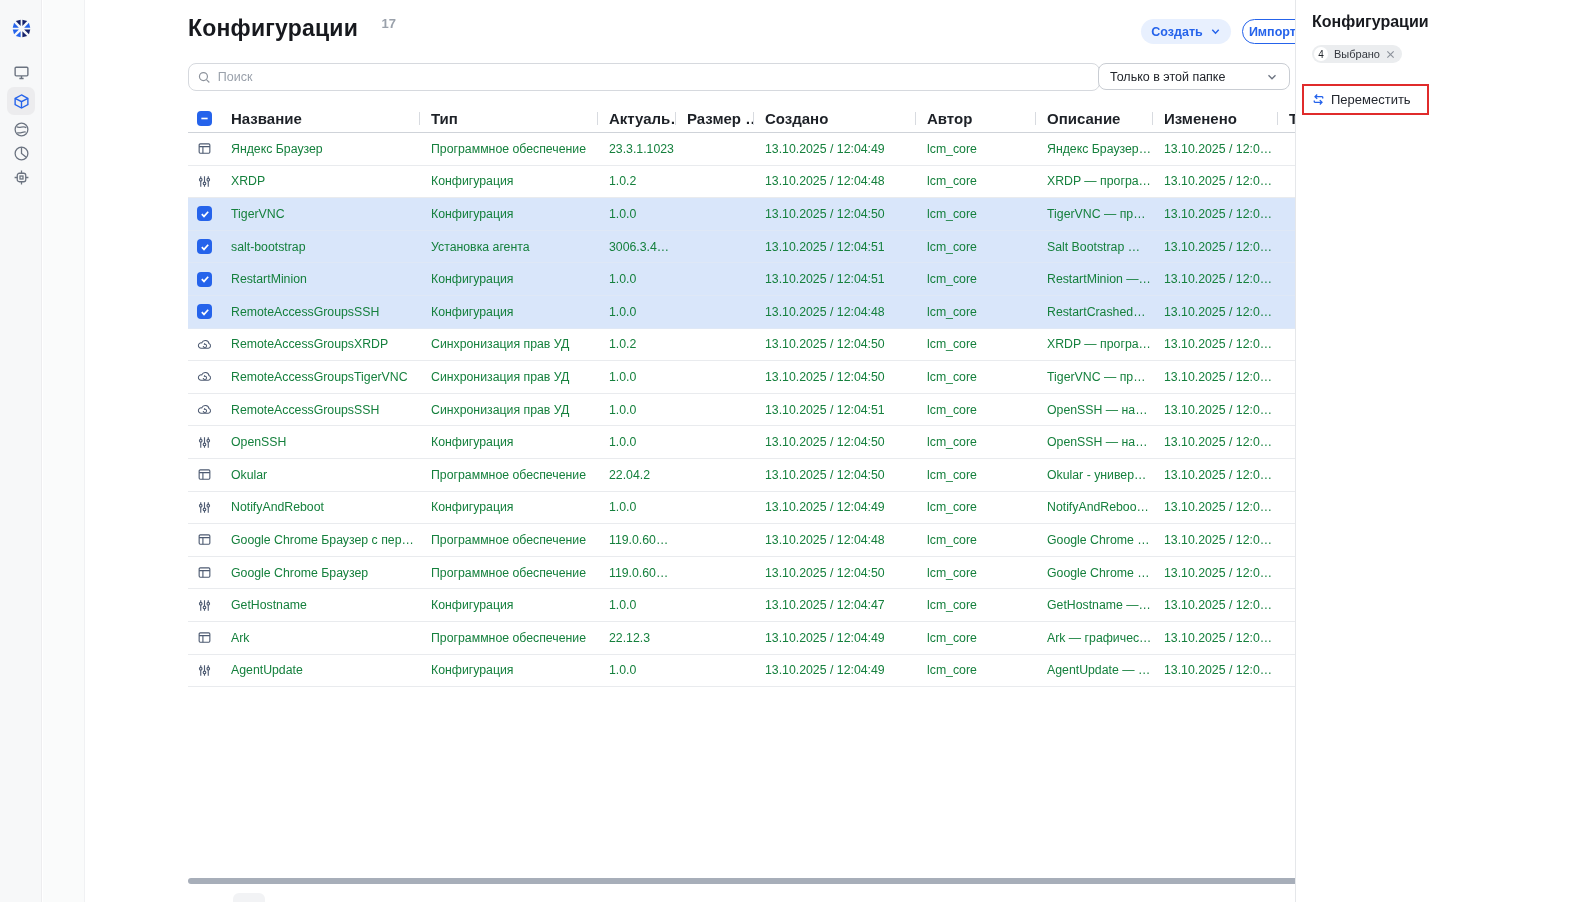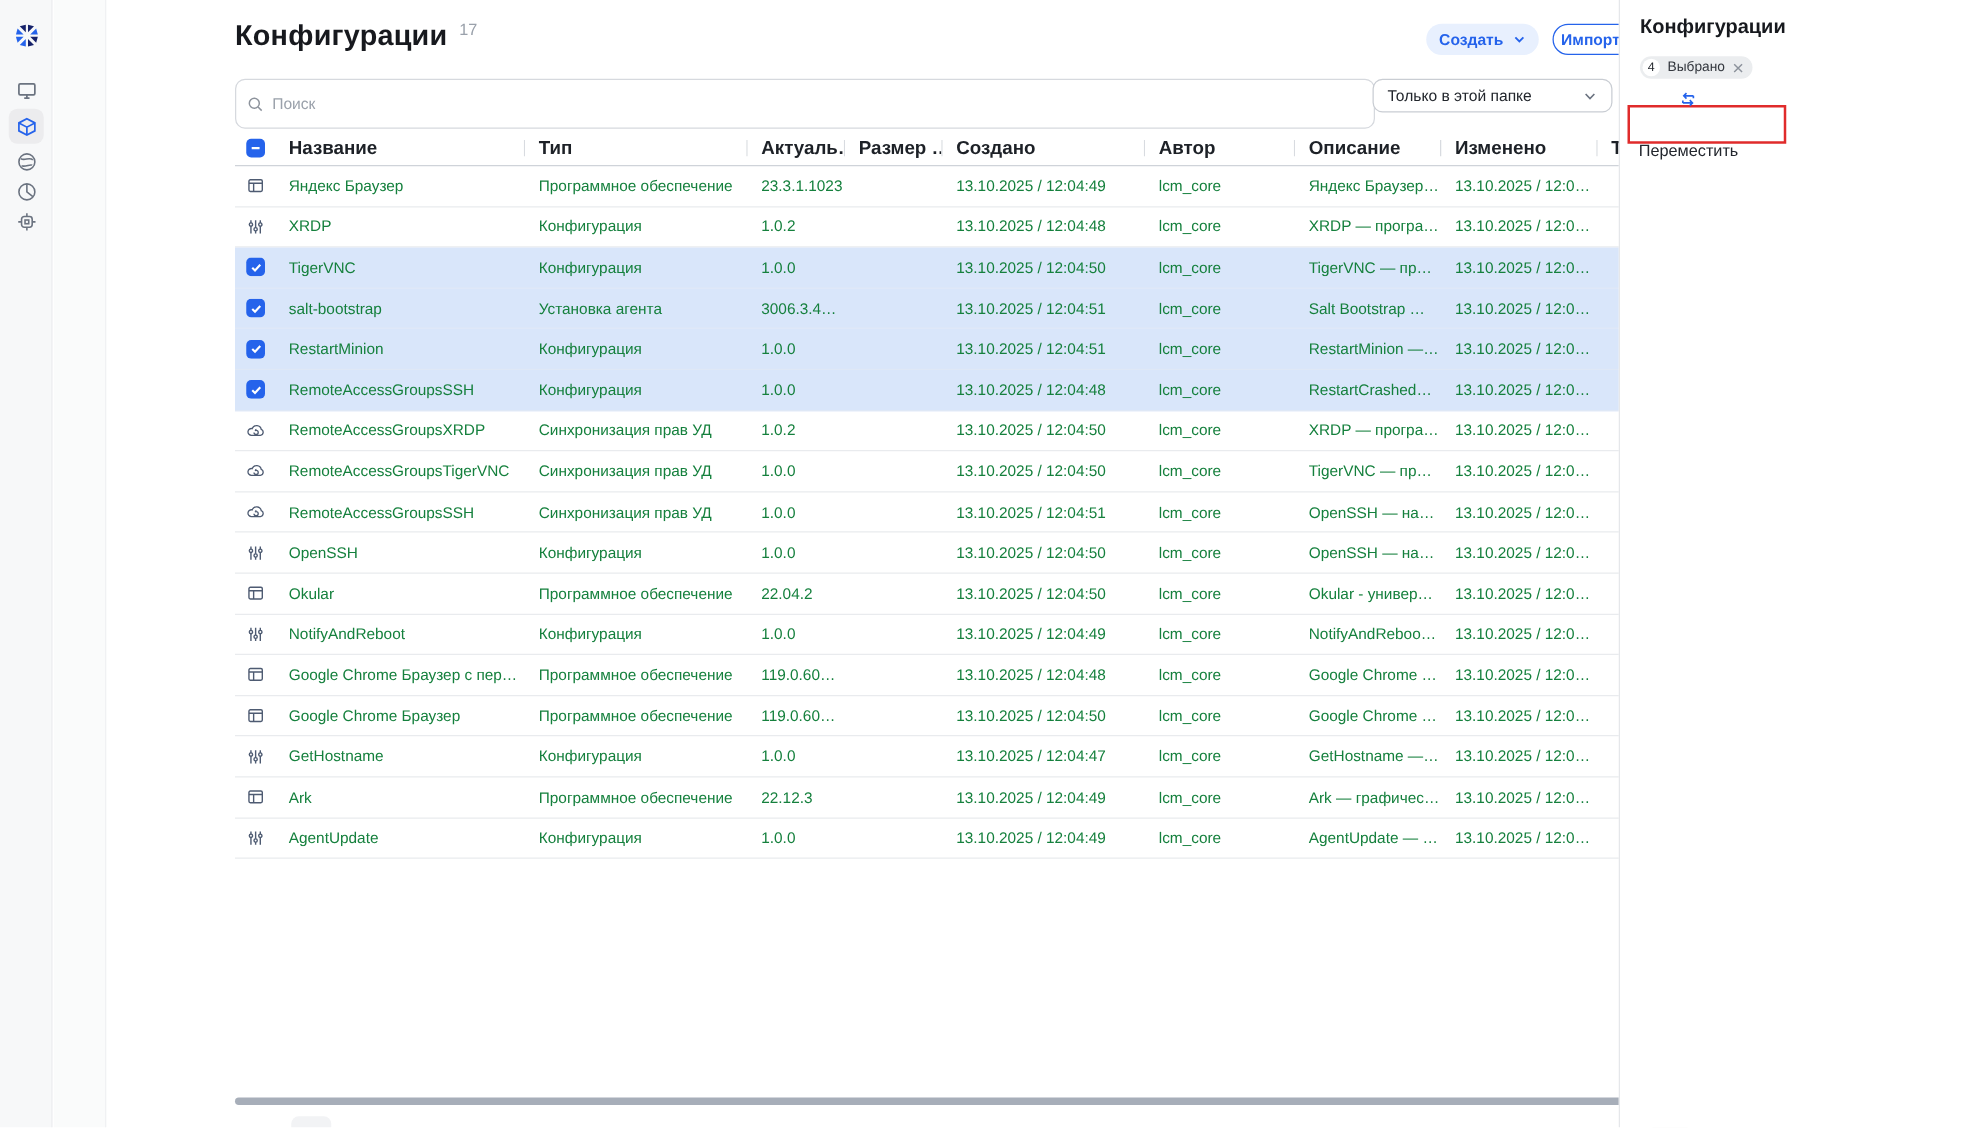--- a/index.html
+++ b/index.html
@@ -15,29 +15,29 @@
   .rail-btn.active svg { stroke:#2563eb; }
 
   
   .strip { position:absolute; left:43px; top:0; width:42px; height:902px; background:#fafbfb; border-right:1px solid #f0f1f3; z-index:2; }
   .vtab { position:absolute; left:56px; top:91px; transform:rotate(-90deg); transform-origin:0 0; font-size:12px; color:#565d68; white-space:nowrap; letter-spacing:.3px; }
 
   
   .main { position:absolute; left:85px; top:0; width:1210px; height:902px; background:#fff; }
   .page-title-row { position:absolute; left:103px; top:15px; }
   .page-title { font-size:23px; font-weight:700; color:#17191e; letter-spacing:.2px; display:inline; }
-  .page-count { font-size:13px; color:#9aa1ab; font-weight:400; vertical-align:top; position:relative; top:1px; margin-left:5px; }
+  .page-count { font-size:13px; color:#9aa1ab; font-weight:700; vertical-align:top; position:relative; top:1px; margin-left:19px; }
 
   .btn { display:inline-flex; align-items:center; justify-content:center; gap:7px; height:25px; border-radius:14px; font-size:12.5px; font-weight:700; color:#2563eb; cursor:pointer; }
   .btn-create { position:absolute; left:1056px; top:19px; width:90px; background:#e8f0fe; }
   .btn-import { position:absolute; left:1157px; top:19px; width:112px; background:#fff; border:1px solid #2563eb; }
 
   
   .search-wrap { position:absolute; left:103px; top:63px; width:1102px; height:27px; }
-  .search-box { position:absolute; left:0; top:0; width:912px; height:40px; border:1px solid #d6d9de; border-radius:8px; display:flex; align-items:center; padding:0 9px; background:#fff; }
+  .search-box { position:absolute; left:0; top:0; width:912px; height:28px; border:1px solid #d6d9de; border-radius:8px; display:flex; align-items:center; padding:0 9px; background:#fff; }
   .search-box input { border:none; outline:none; font-size:12.5px; color:#22262c; width:100%; margin-left:7px; font-family:"Liberation Sans",sans-serif; }
   .search-box input::placeholder { color:#9aa1ab; }
   .scope-select { position:absolute; left:910px; top:0; width:192px; height:27px; border:1px solid #c9cdd3; border-radius:8px; background:#fff; display:flex; align-items:center; justify-content:space-between; padding:0 11px; font-size:12.5px; color:#22262c; cursor:pointer; }
   .tool-btn { position:absolute; top:63px; width:24px; height:26px; border-radius:7px; background:#f1f2f4; display:flex; align-items:center; justify-content:center; cursor:pointer; }
   .tool-btn svg { stroke:#3c424b; }
 
   
   .table { position:absolute; left:103px; top:105px; width:1162px; }
   .trow, .thead { display:grid; grid-template-columns:31px 200px 178px 78px 78px 162px 120px 117px 125px 73px; align-items:center; }
   .thead { height:28px; border-bottom:1px solid #cfd3d9; font-size:15px; font-weight:700; color:#1d2127; }
@@ -57,21 +57,21 @@
   .cut-pill.left { left:148px; width:32px; }
   .cut-pill.right { left:1237px; width:28px; background:#f4f5f6; }
 
   
   .panel { position:absolute; left:1295px; top:0; width:289px; height:902px; background:#fff; border-left:1px solid #e5e7ea; }
   .panel-title { position:absolute; left:16px; top:13px; font-size:16px; font-weight:700; color:#17191e; }
   .sel-pill { position:absolute; left:16px; top:45px; height:18px; background:#ebedef; border-radius:10px; display:inline-flex; align-items:center; padding:0 7px 0 2px; gap:6px; font-size:11px; color:#33373e; }
   .sel-pill .num { width:14px; height:14px; background:#fff; border-radius:50%; display:flex; align-items:center; justify-content:center; font-size:10px; color:#22262c; }
   .sel-pill svg { stroke:#8d939c; cursor:pointer; }
   .red-box { position:absolute; left:6px; top:84px; width:127px; height:31px; border:2px solid #e02b2b; display:flex; align-items:center; }
-  .move-btn { display:flex; align-items:center; gap:26px; padding-left:7px; font-size:13px; color:#23272e; cursor:pointer; background:transparent; border:none; font-family:"Liberation Sans",sans-serif;flex-direction:column; }
+  .move-btn { display:flex; align-items:center; gap:5px; padding-left:7px; font-size:13px; color:#23272e; cursor:pointer; background:transparent; border:none; font-family:"Liberation Sans",sans-serif; }
   .move-btn svg { stroke:#2563eb; }
 </style>
 </head>
 <body>
 
 <div class="rail">
   <svg class="rail-logo" viewBox="0 0 24 24">
     <g>
       <polygon points="11,2 11,9 5.5,3.5" fill="#16226b"></polygon>
       <polygon points="13,2 13,9 18.5,3.5" fill="#16226b"></polygon>

